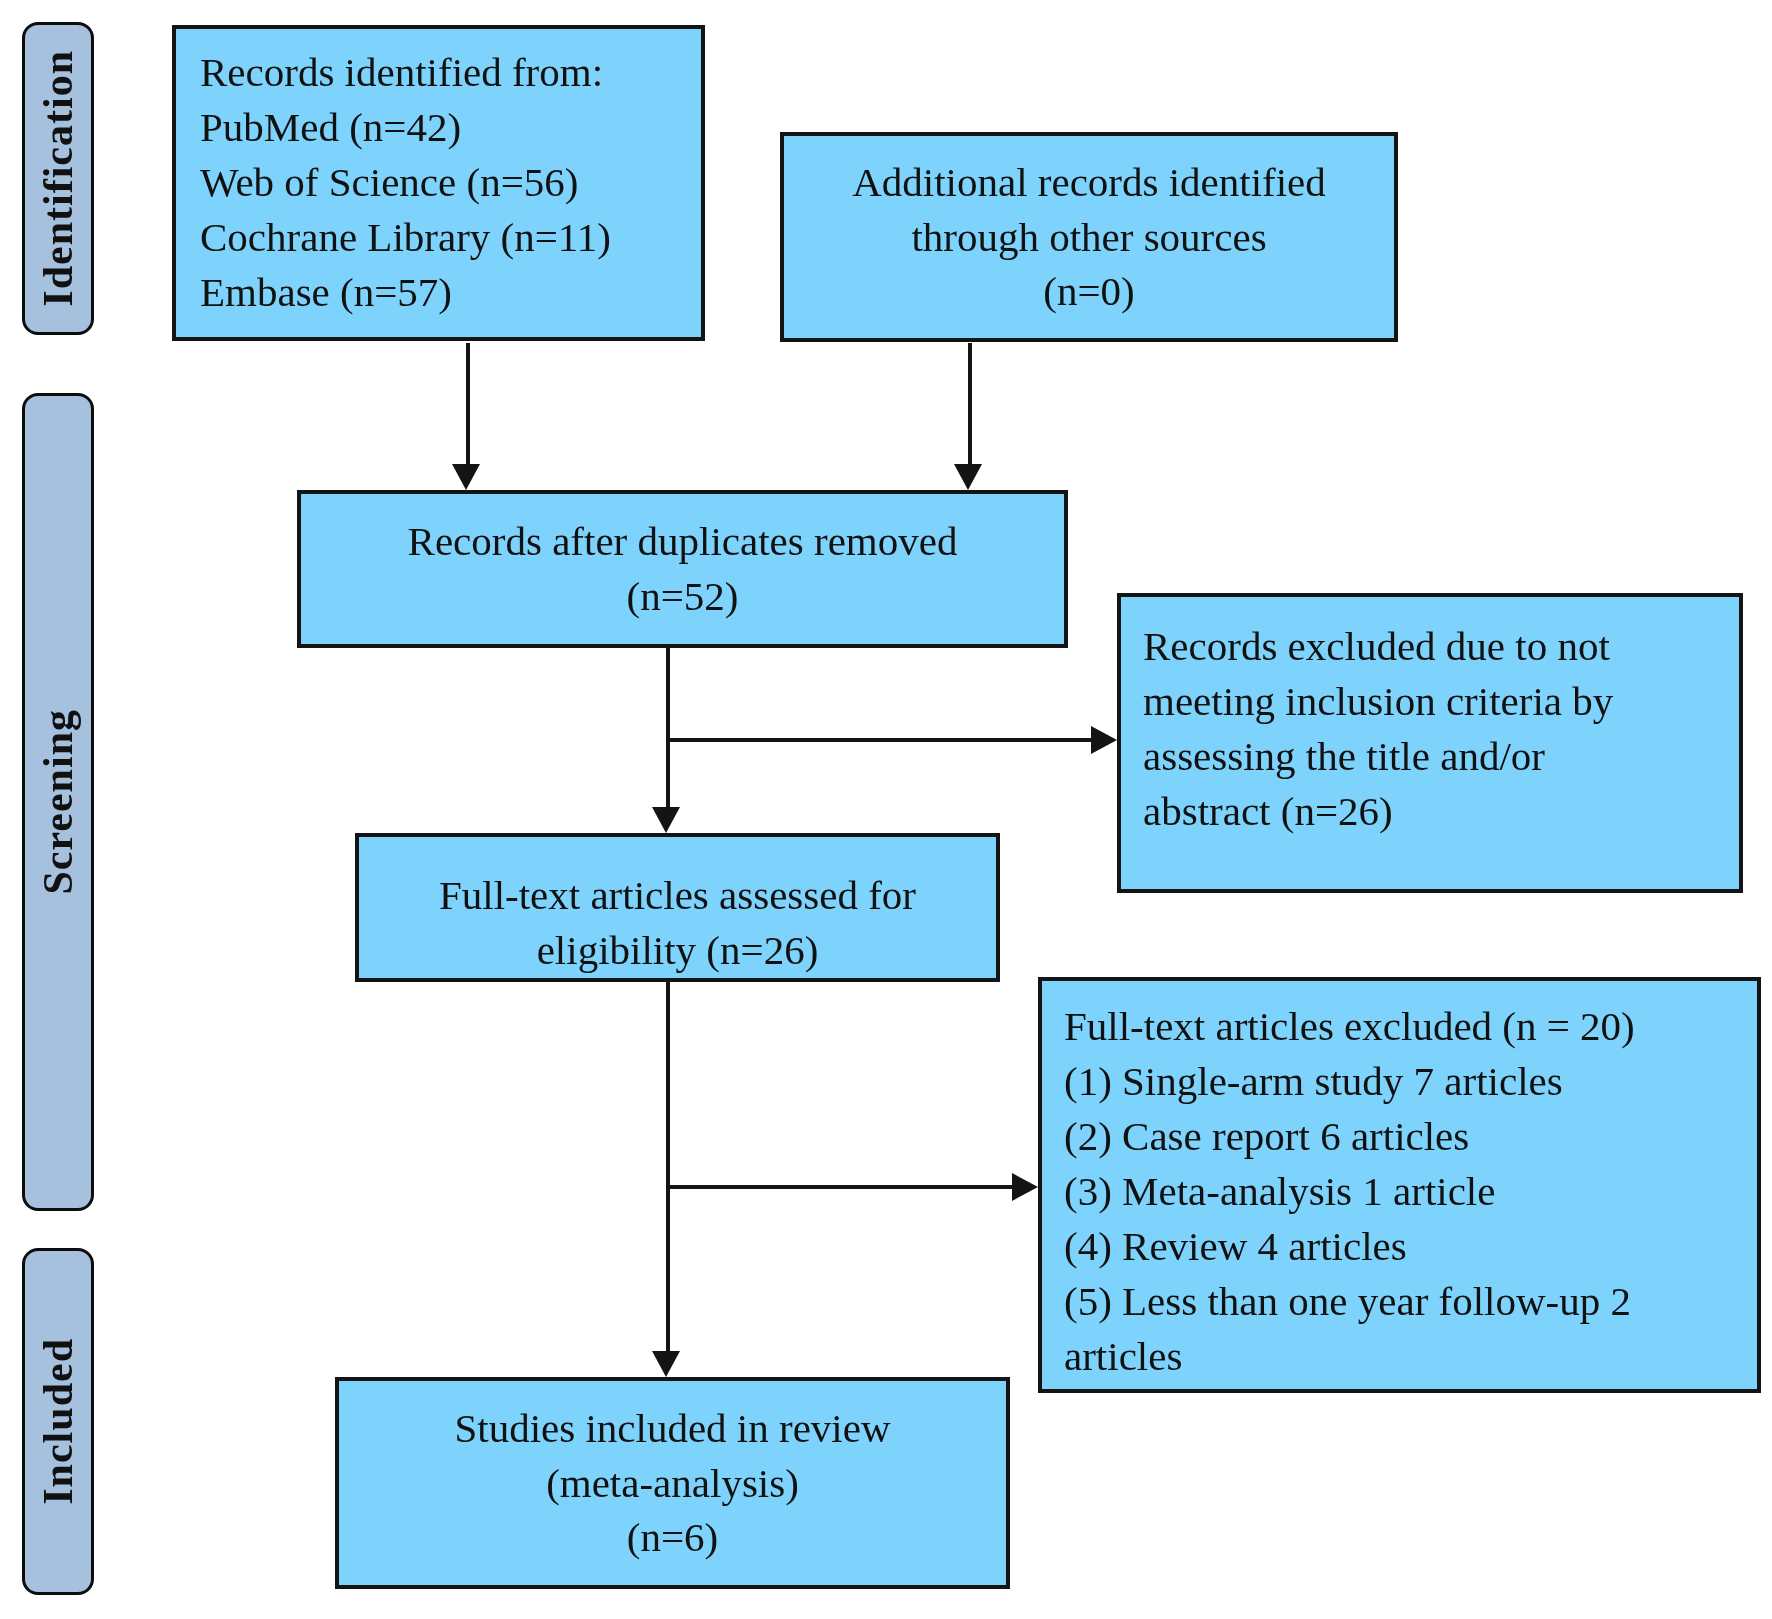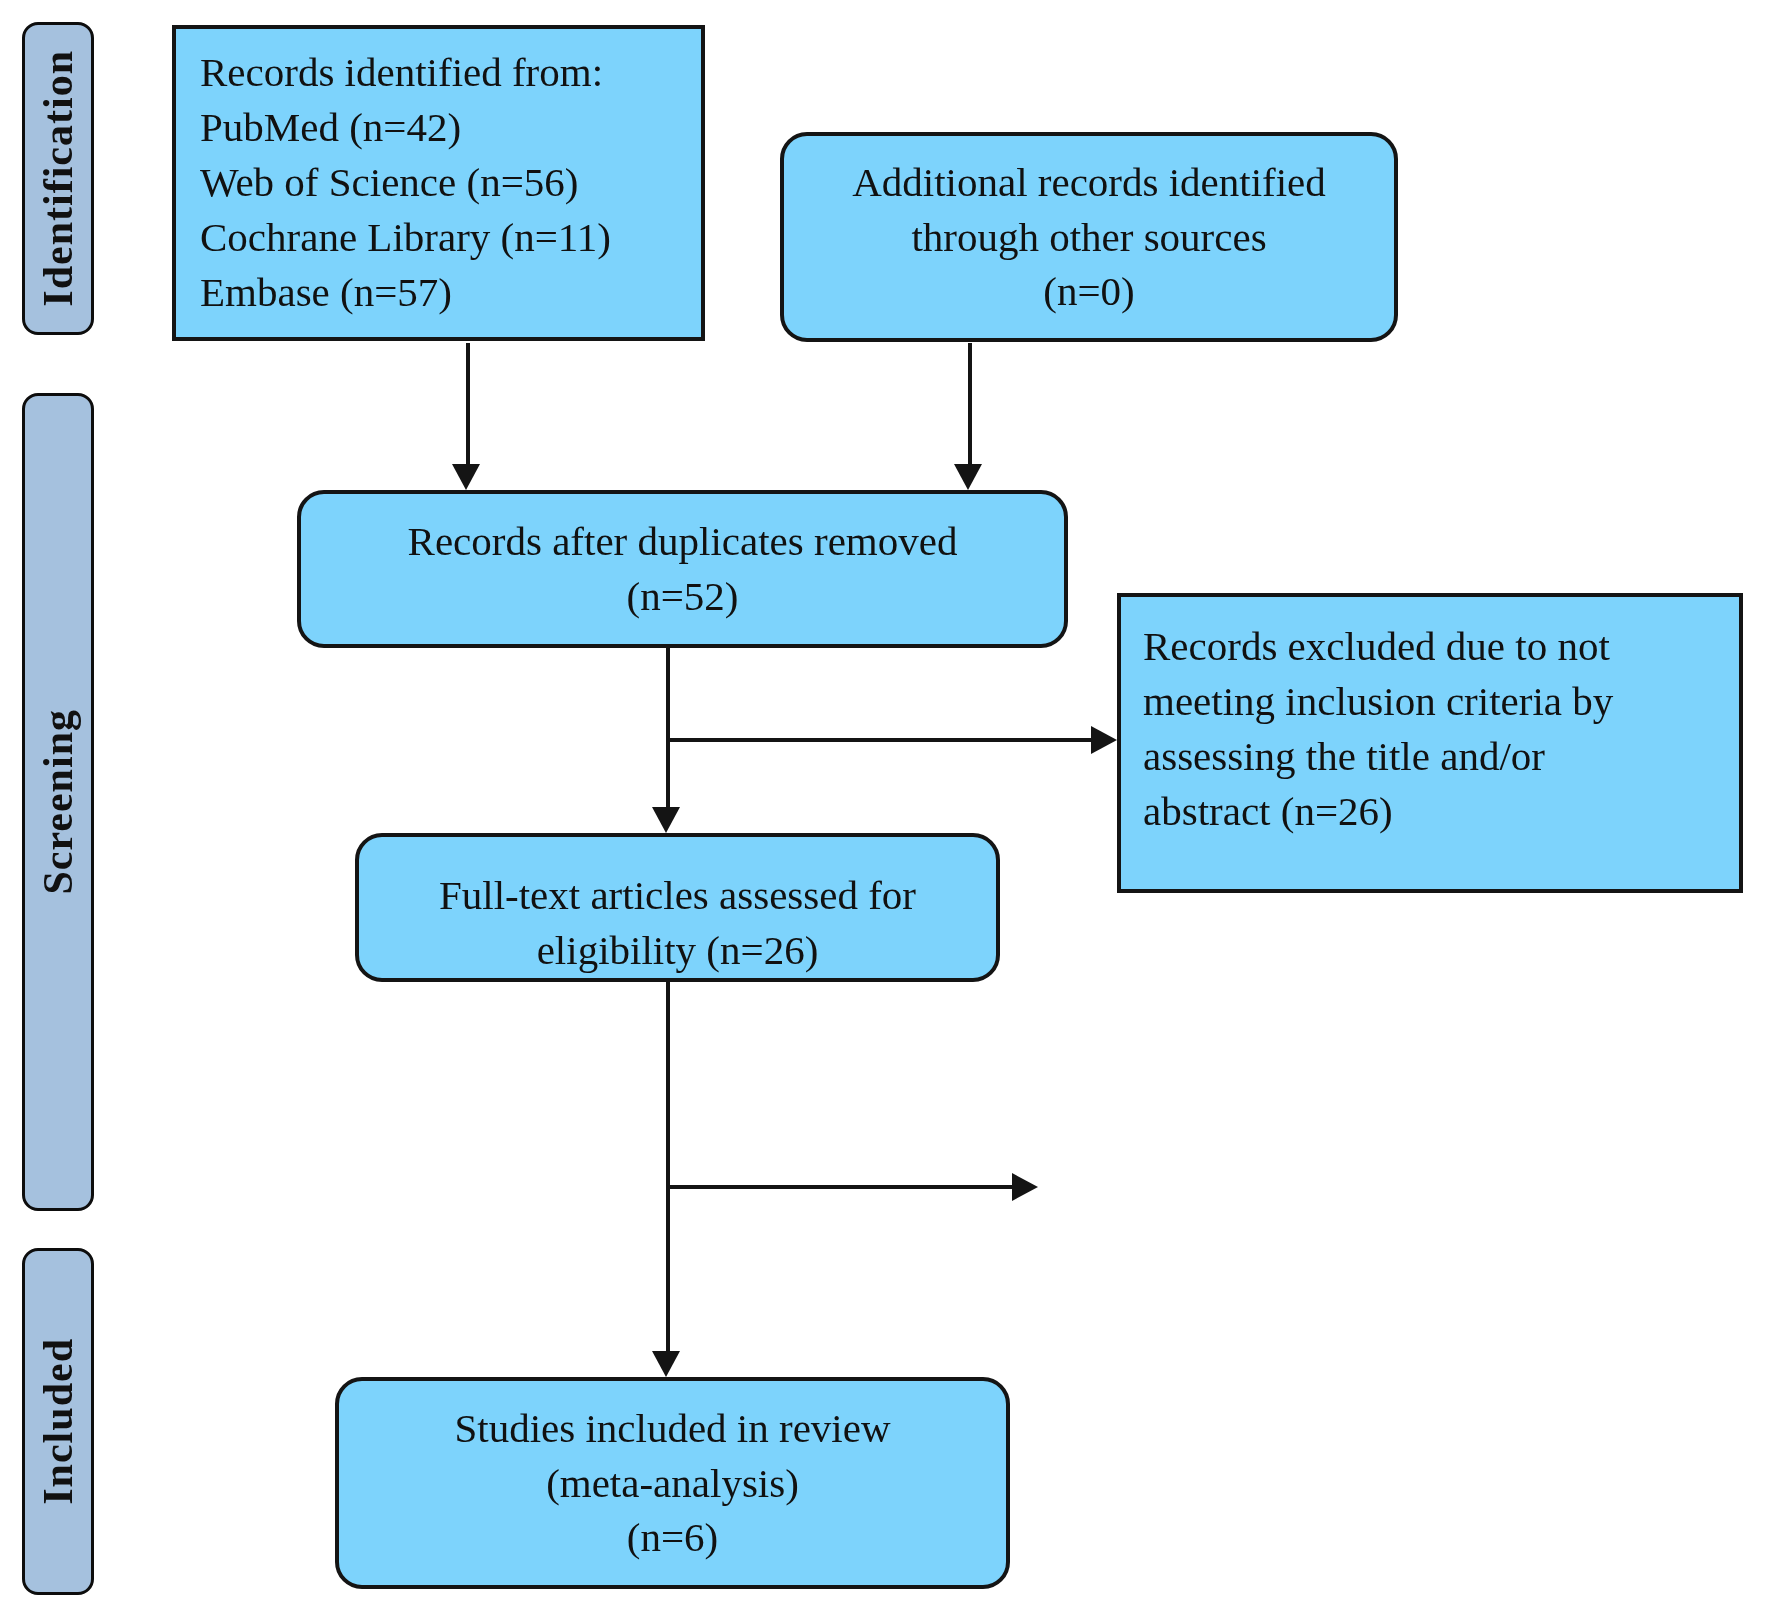--- a/index.html
+++ b/index.html
@@ -23,21 +23,21 @@
     writing-mode:vertical-rl;transform:rotate(180deg);
     font-weight:700;font-size:42px;letter-spacing:1px;color:#111;
     white-space:nowrap;
   }
   
   .fbox{
     position:absolute;background:#7dd3fc;border:4px solid #141414;
     box-sizing:border-box;font-size:41px;line-height:1.34;
   }
   .fbox .txt{white-space:pre-line;}
-  .fbox.centered{display:flex;align-items:center;justify-content:center;text-align:center;border-radius:27px;}
+  .fbox.centered{display:flex;align-items:center;justify-content:center;text-align:center;}
   .fbox.lefted{text-align:left;}
   
   .vline,.hline{position:absolute;background:#141414;}
   .vline{width:4px;}
   .hline{height:4px;}
   .head-down{
     position:absolute;width:0;height:0;
     border-left:14px solid transparent;border-right:14px solid transparent;
     border-top:26px solid #141414;
   }
@@ -86,20 +86,29 @@
 meeting inclusion criteria by
 assessing the title and/or
 abstract (n=26)</div>
   </div>
 
   <div class="fbox centered" style="left:355px;top:833px;width:645px;height:149px;align-items:flex-end;">
     <div class="txt">Full-text articles assessed for
 eligibility (n=26)</div>
   </div>
 
+  <div class="fbox lefted" style="left:1038px;top:977px;width:723px;height:416px;padding:18px 12px 10px 22px;">
+    <div class="txt">Full-text articles excluded (n = 20)
+(1) Single-arm study 7 articles
+(2) Case report 6 articles
+(3) Meta-analysis 1 article
+(4) Review 4 articles
+(5) Less than one year follow-up 2
+articles</div>
+  </div>
 
   <div class="fbox centered" style="left:335px;top:1377px;width:675px;height:212px;">
     <div class="txt">Studies included in review
 (meta-analysis)
 (n=6)</div>
   </div>
 
   <div class="vline" style="left:466px;top:343px;height:126px;"></div>
   <div class="head-down" style="left:452px;top:464px;"></div>
 

